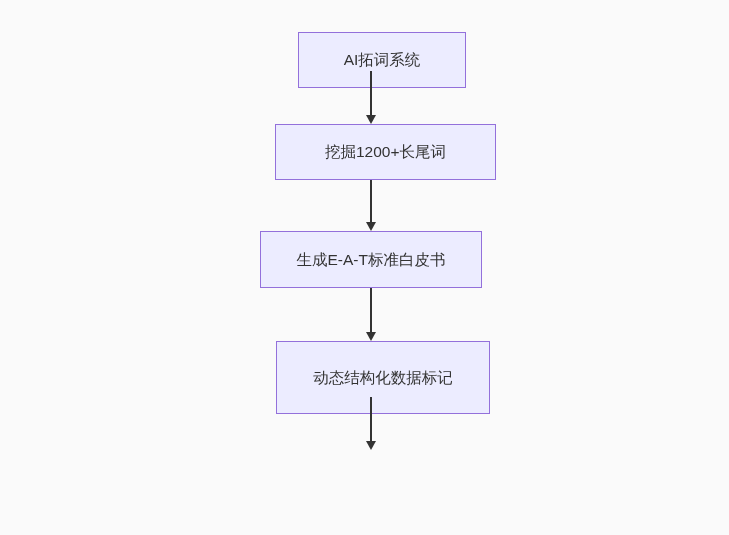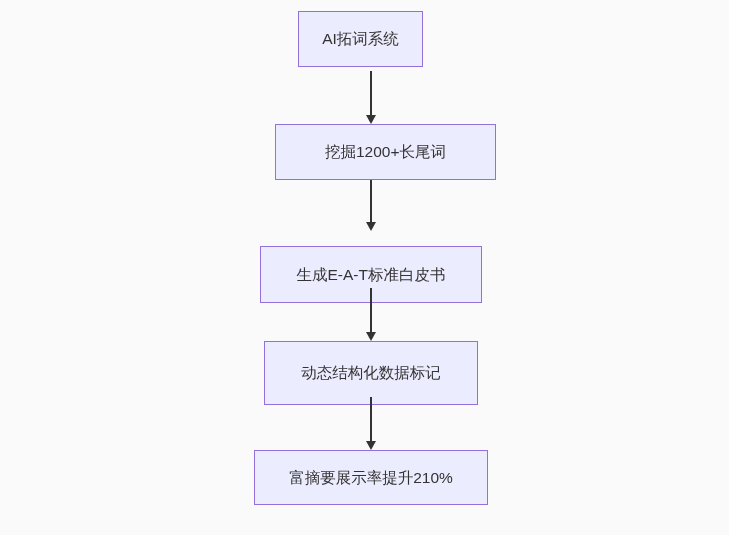--- a/index.html
+++ b/index.html
@@ -23,24 +23,24 @@
     align-items: center;
     justify-content: center;
   }
   .node-label {
     color: #333333;
     font-size: 15.5px;
     line-height: 1;
     white-space: nowrap;
   }
   
-  .node-1 { left: 298px; top: 11px;  width: 125px; height: 56px; }
+  .node-1 { left: 298px; top: 32px;  width: 168px; height: 56px; }
   .node-2 { left: 275px; top: 124px; width: 221px; height: 56px; }
-  .node-3 { left: 260px; top: 231px; width: 222px; height: 57px; margin-top: 15px; }
-  .node-4 { left: 264px; top: 341px; width: 214px; height: 64px; text-align: center; }
+  .node-3 { left: 260px; top: 231px; width: 222px; height: 57px; }
+  .node-4 { left: 276px; top: 341px; width: 214px; height: 73px; text-align: center; }
   .node-5 { left: 254px; top: 450px; width: 234px; height: 55px; }
 
   .edge {
     position: absolute;
     left: 365px;            
     width: 12px;
     display: flex;
     flex-direction: column;
     align-items: center;
   }
@@ -95,17 +95,14 @@
 
   <div class="node node-4">
     <span class="node-label">动态结构化数据标记</span>
   </div>
 
   <div class="edge edge-4">
     <div class="edge-line"></div>
     <div class="edge-head"></div>
   </div>
 
-  <div class="node node-5">
-    <span class="node-label">富摘要展示率提升210%</span>
-  </div>
 
 </div>
 
 </body></html>

